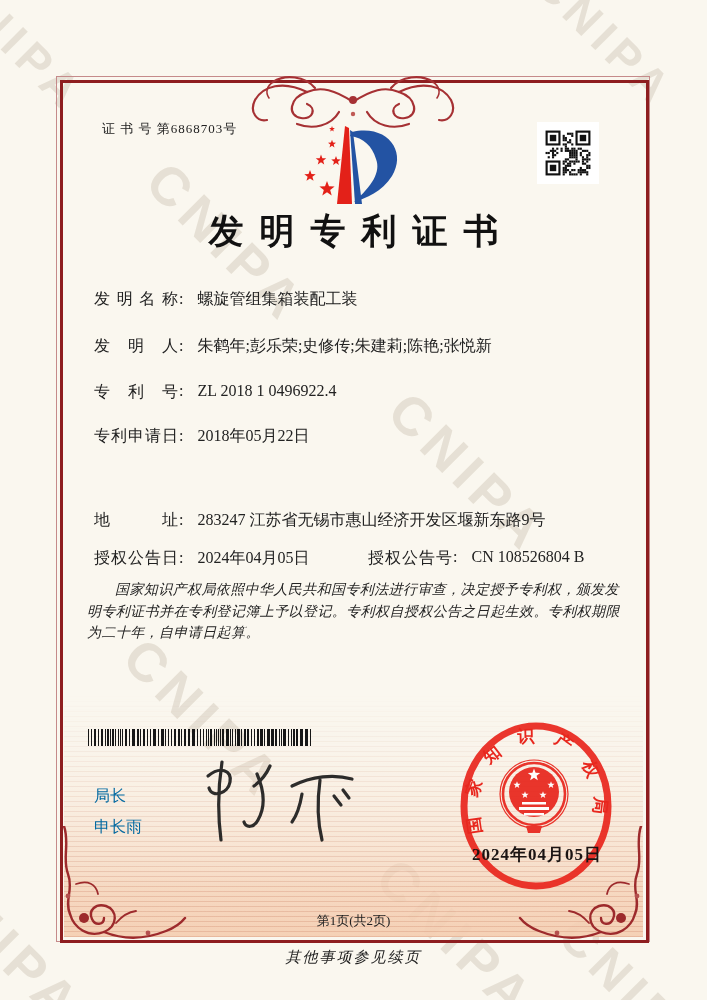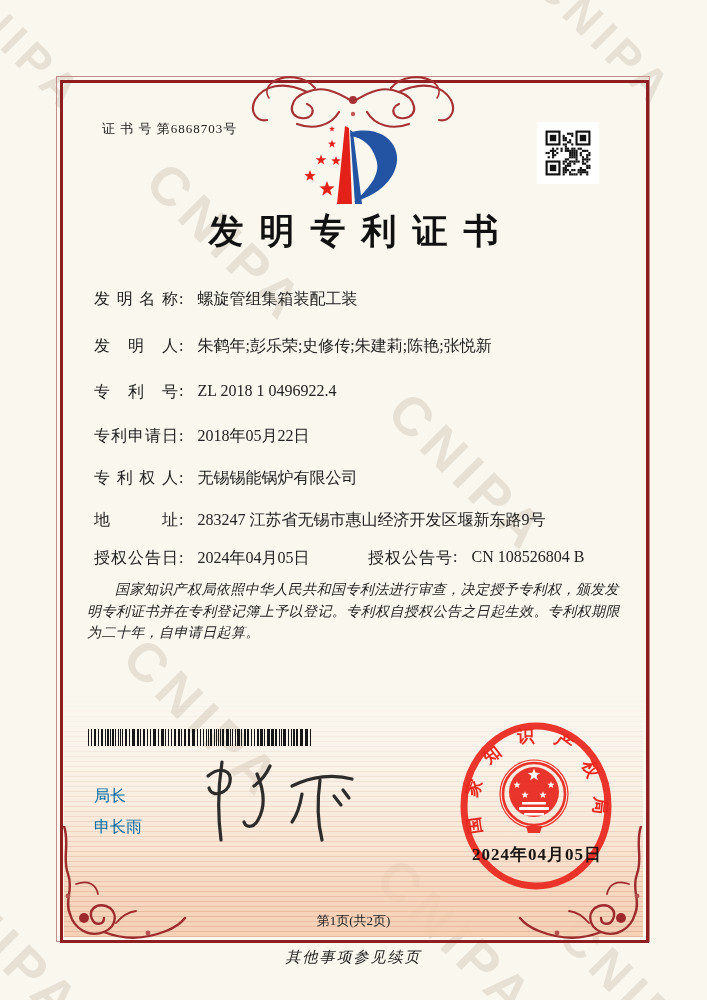--- a/index.html
+++ b/index.html
@@ -282,24 +282,20 @@
     <span class="val">朱鹤年;彭乐荣;史修传;朱建莉;陈艳;张悦新</span>
   </div>
   <div class="row r3">
     <span class="lbl">专利号</span><span class="colon">:</span>
     <span class="val">ZL 2018 1 0496922.4</span>
   </div>
   <div class="row r4">
     <span class="lbl">专利申请日</span><span class="colon">:</span>
     <span class="val">2018年05月22日</span>
   </div>
-  <div class="row r5">
-    <span class="lbl">专利权人</span><span class="colon">:</span>
-    <span class="val">无锡锡能锅炉有限公司</span>
-  </div>
   <div class="row r6">
     <span class="lbl">地址</span><span class="colon">:</span>
     <span class="val">283247 江苏省无锡市惠山经济开发区堰新东路9号</span>
   </div>
   <div class="row r7">
     <span class="lbl">授权公告日</span><span class="colon">:</span>
     <span class="val">2024年04月05日</span>
     <span class="pair2">
       <span class="lbl">授权公告号</span><span class="colon">:</span>
       <span class="val">CN 108526804 B</span>

